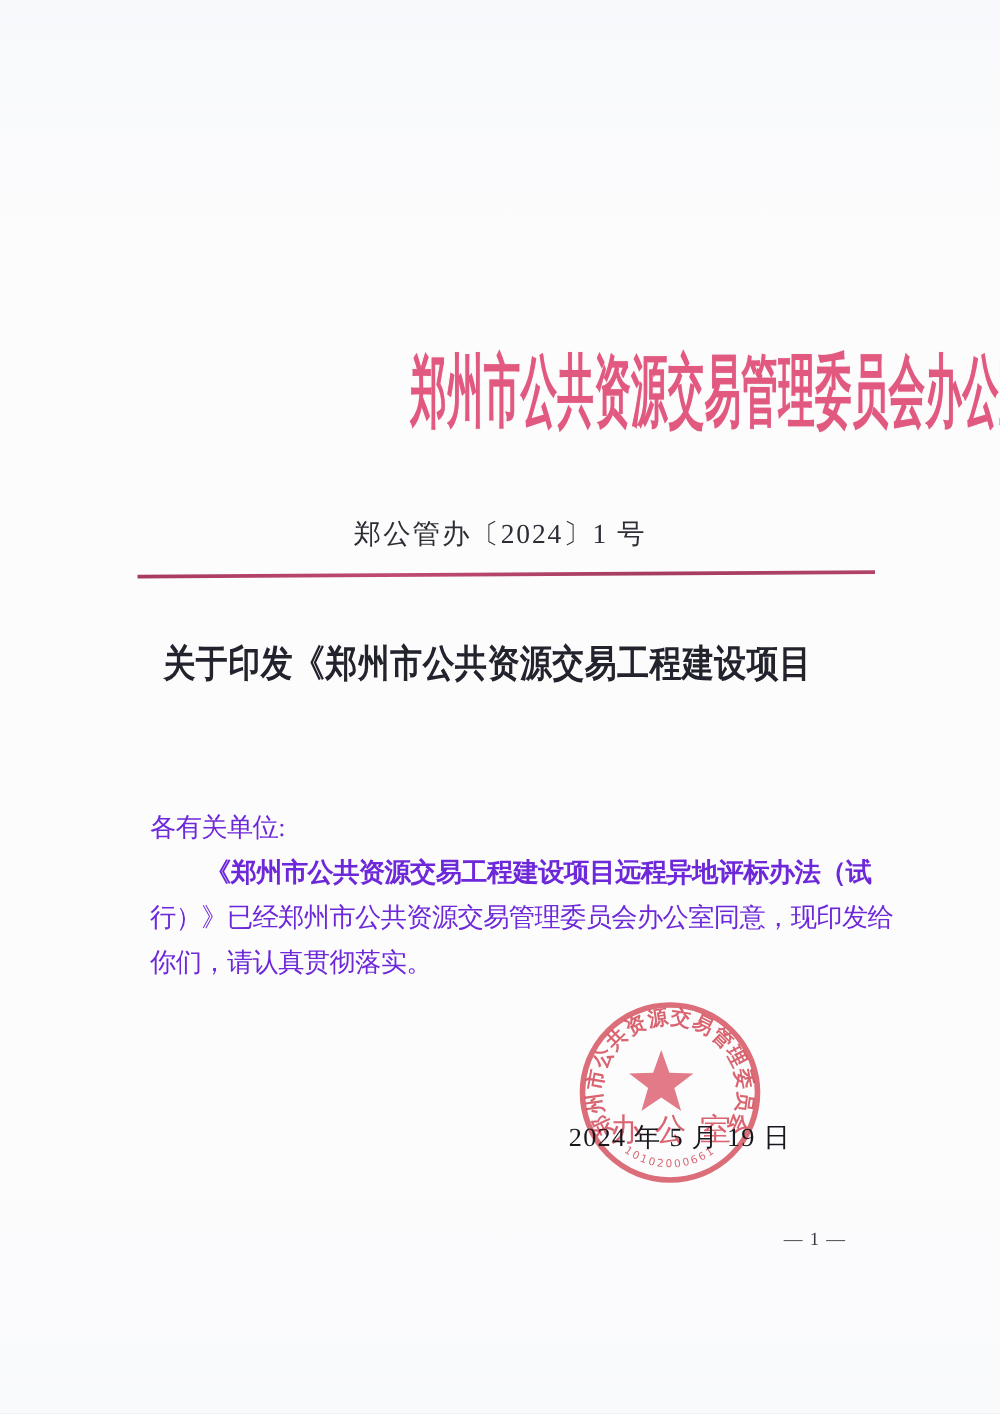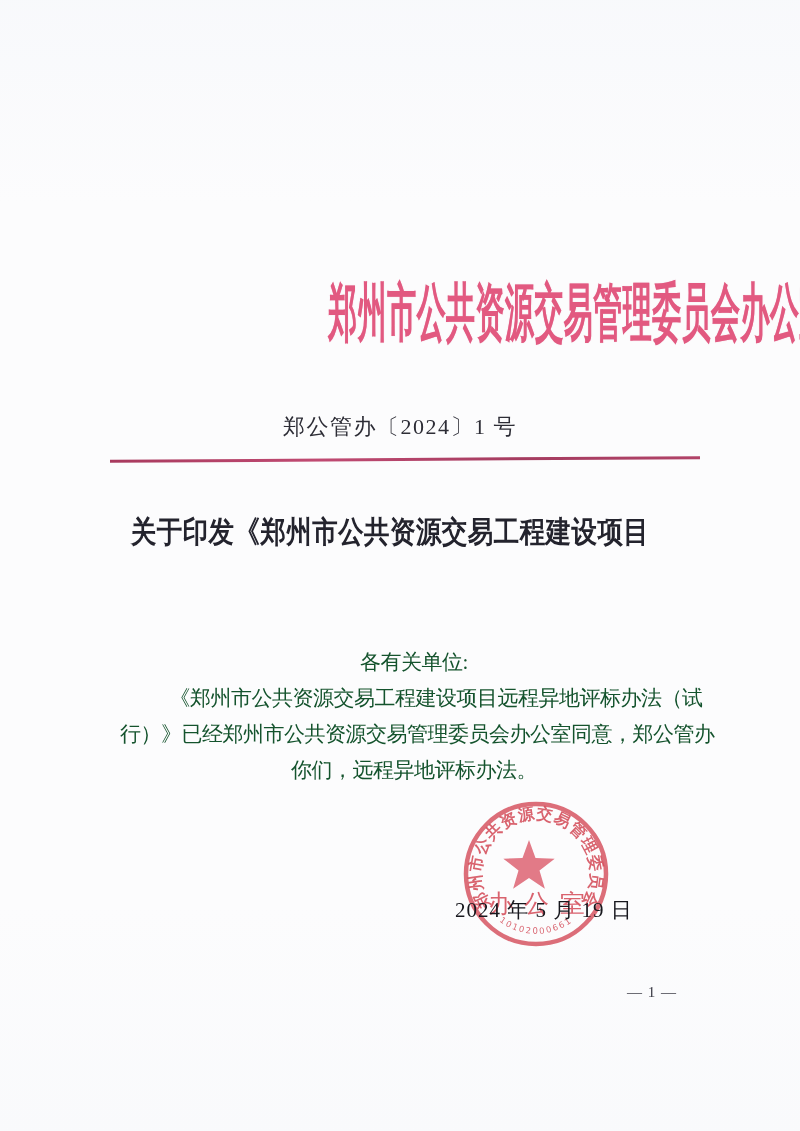--- a/index.html
+++ b/index.html
@@ -70,25 +70,24 @@
     transform-origin: 50% 50%;
     letter-spacing: 0.5px;
   }
   .body-block {
     position: absolute;
     top: 644px; left: 120px;
     width: 588px;
     font-size: 21px;
     line-height: 36px;
     letter-spacing: -0.5px;
-    color: #14532d;
+    color: #6d28d9;
     white-space: nowrap;
-    text-align: center;
   }
-  .para-indent { padding-left: 44px; }
+  .para-indent { padding-left: 44px; font-weight: bold; }
   .seal {
     position: absolute;
     left: 456px; top: 794px;
     width: 160px; height: 160px;
     mix-blend-mode: multiply;
     opacity: 0.93;
   }
   .sign-date {
     position: absolute;
     left: 455px; top: 896px;
@@ -124,22 +123,22 @@
 
   <div class="doc-title">
     <div class="tline">
       <span>关于印发《郑州市公共资源交易工程建设项目</span>
     </div>
   </div>
 
   <div class="body-block">
     <div>各有关单位:</div>
     <div class="para-indent">《郑州市公共资源交易工程建设项目远程异地评标办法（试</div>
-    <div>行）》已经郑州市公共资源交易管理委员会办公室同意，郑公管办</div>
-    <div>你们，远程异地评标办法。</div>
+    <div>行）》已经郑州市公共资源交易管理委员会办公室同意，现印发给</div>
+    <div>你们，请认真贯彻落实。</div>
   </div>
 
   <svg class="seal" viewBox="0 0 160 160">
     <defs>
       <path id="sealTopArc" d="M 44.6,122.1 A 55,55 0 1 1 115.4,122.1" fill="none"></path>
       <path id="sealBottomArc" d="M 45.6,129.1 A 60,60 0 0 0 114.4,129.1" fill="none"></path>
     </defs>
     <circle cx="80" cy="80" r="70" fill="none" stroke="#d4414f" stroke-width="4.5" opacity="0.82"></circle>
     <polygon points="73,46 79.5,64.1 98.7,64.7 83.5,76.4 88.9,94.8 73,84 57.1,94.8 62.5,76.4 47.3,64.7 66.5,64.1" fill="#dd5767" opacity="0.85"></polygon>
     <text font-size="16" fill="#d4414f" opacity="0.88" letter-spacing="1" font-weight="700" font-family="Liberation Serif, DejaVu Serif, serif">

